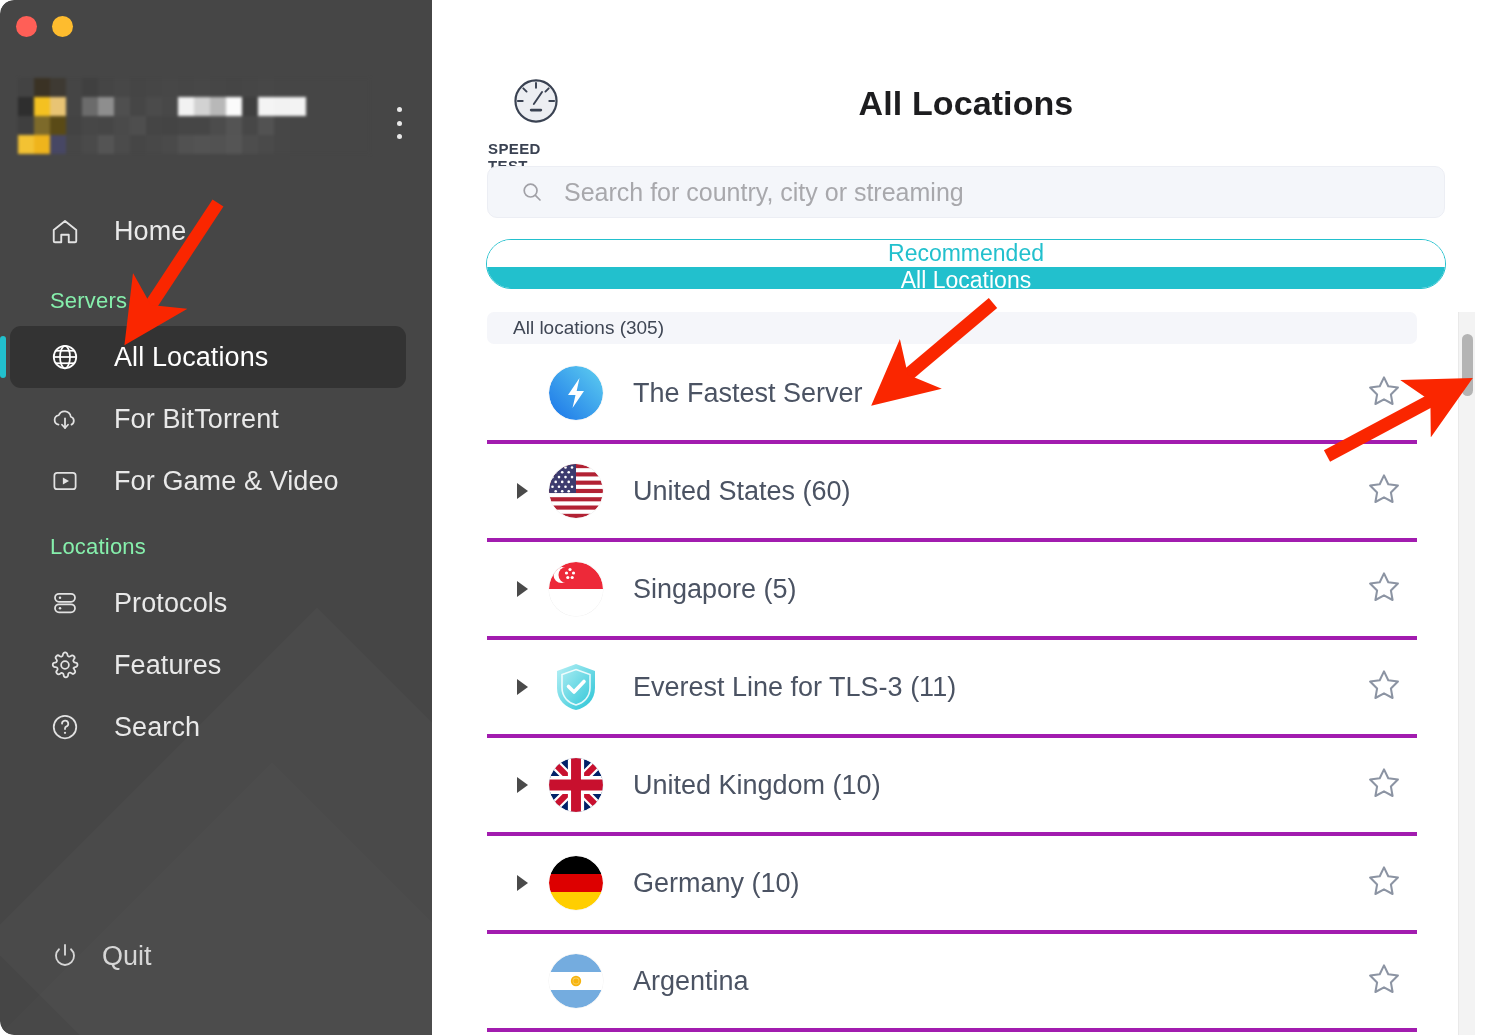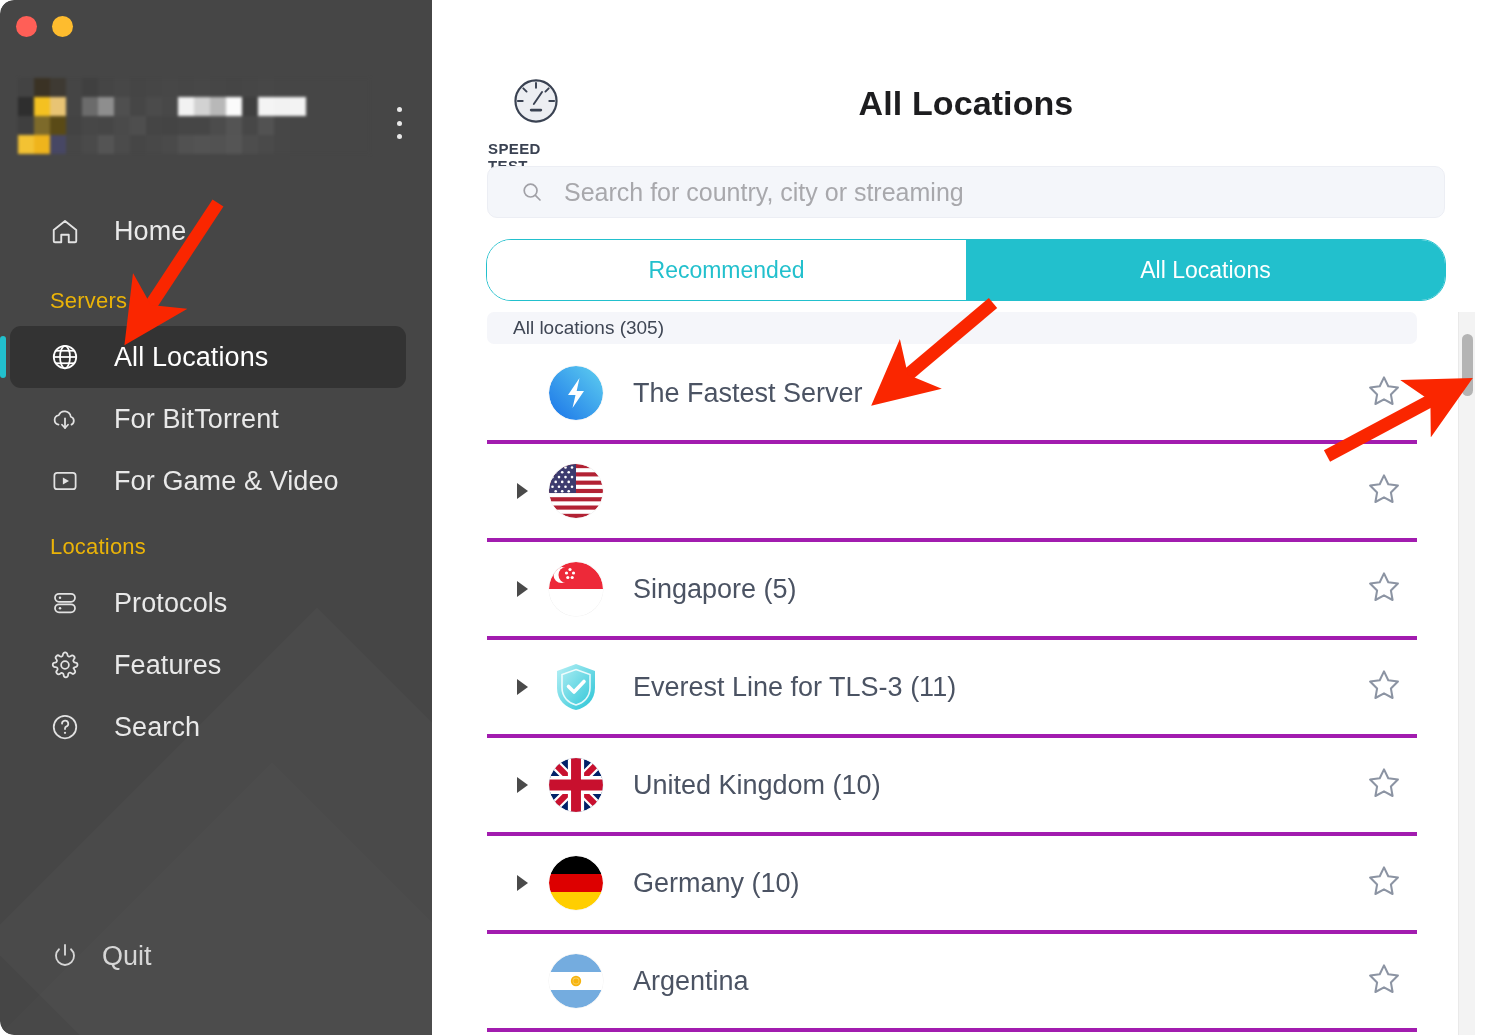--- a/index.html
+++ b/index.html
@@ -134,21 +134,21 @@
     content: "";
     position: absolute;
     left: -10px; top: 10px;
     width: 6px; height: 42px;
     border-radius: 3px;
     background: #22c0cd;
   }
 
   .nav-section {
     font-size: 22px;
-    color: #eab308;
+    color: #86efac;
     padding: 0 0 0 40px;
     margin: 22px 0 12px 10px;
     letter-spacing: 0.2px;
   }
   .nav-section.first { margin-top: 26px; }
 
   .quit {
     position: absolute;
     left: 10px; top: 925px;
     display: flex;
@@ -223,26 +223,27 @@
     color: #444;
     margin-left: 18px;
   }
   .searchbar input::placeholder { color: #a8a8ac; }
 
   .tabs {
     position: absolute;
     left: 486px; top: 239px;
     left: 54px;
     width: 960px;
-    height: 62px;
+    height: 50px;
     border: 1.6px solid #22c0cd;
     border-radius: 25px;
     display: flex;
     overflow: hidden;
     box-sizing: border-box;
+    flex-direction: column;
   }
   .tab {
     flex: 1 1 50%;
     display: flex;
     align-items: center;
     justify-content: center;
     font-size: 23px;
     box-sizing: border-box;
   }
   .tab.inactive { background: #ffffff; color: #22c0cd; }
@@ -649,20 +650,21 @@
                   <circle cx="10" cy="22.7" r="1.3"></circle>
                   <circle cx="16.5" cy="22.7" r="1.3"></circle>
                   <circle cx="23" cy="22.7" r="1.3"></circle>
                 <circle cx="6.7" cy="27.2" r="1.3"></circle>
                   <circle cx="13.2" cy="27.2" r="1.3"></circle>
                   <circle cx="19.7" cy="27.2" r="1.3"></circle>
               </g>
             </g>
           </svg>
         </span>
+        <span class="name">United States (60)</span>
         <span class="star">
           <svg width="38" height="38" viewBox="0 0 24 24" fill="none" stroke="#8c94a3" stroke-width="1.3" stroke-linejoin="round">
             <path d="M12 3.4l2.7 5.6 6.1.85-4.45 4.3 1.07 6.05L12 17.3l-5.42 2.9 1.07-6.05L3.2 9.85l6.1-.85z"></path>
           </svg>
         </span>
       </div>
 
       <div class="row">
         <span class="caret">
             <span class="tri"></span>

